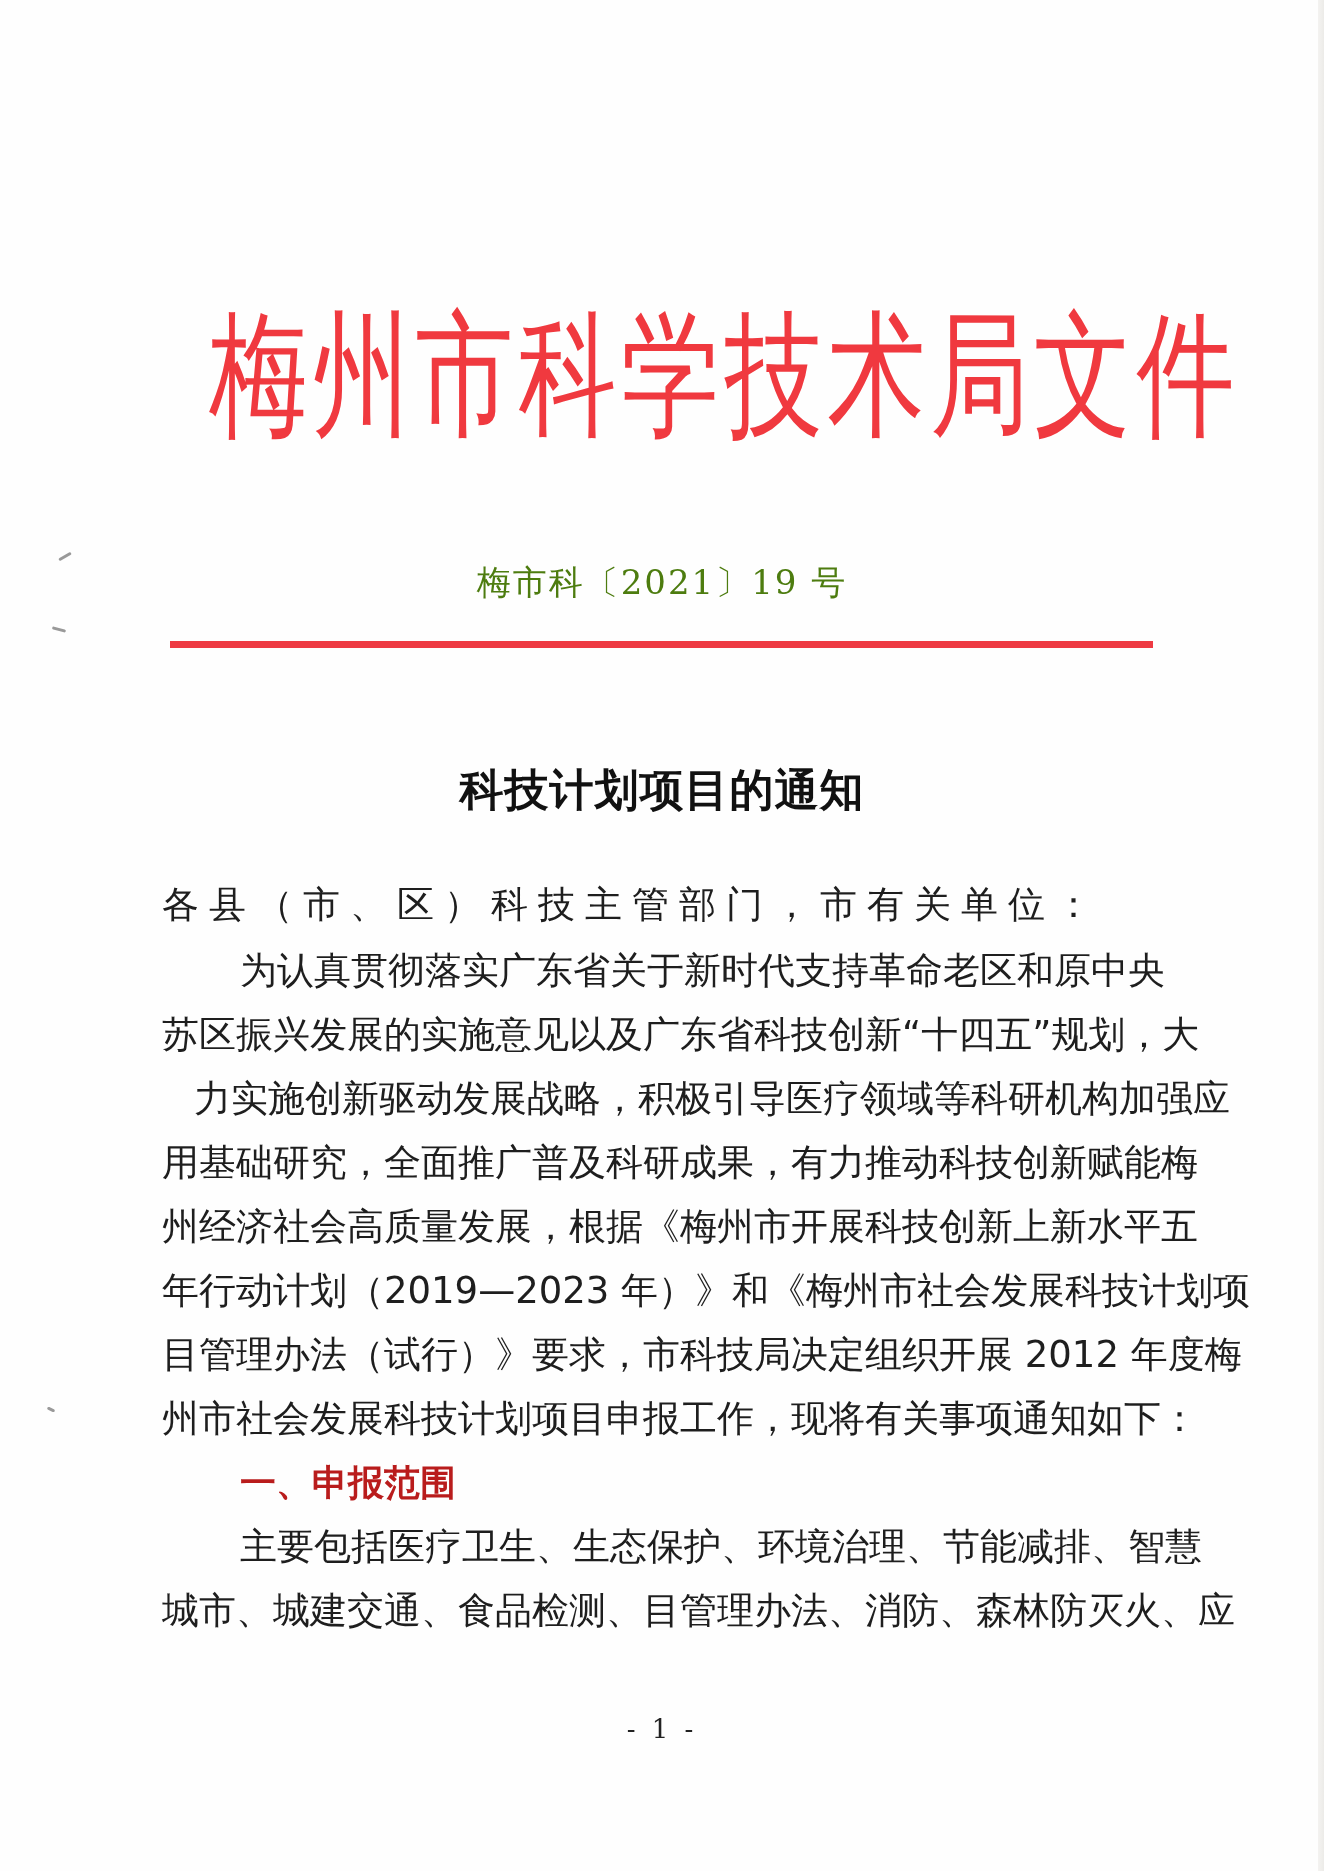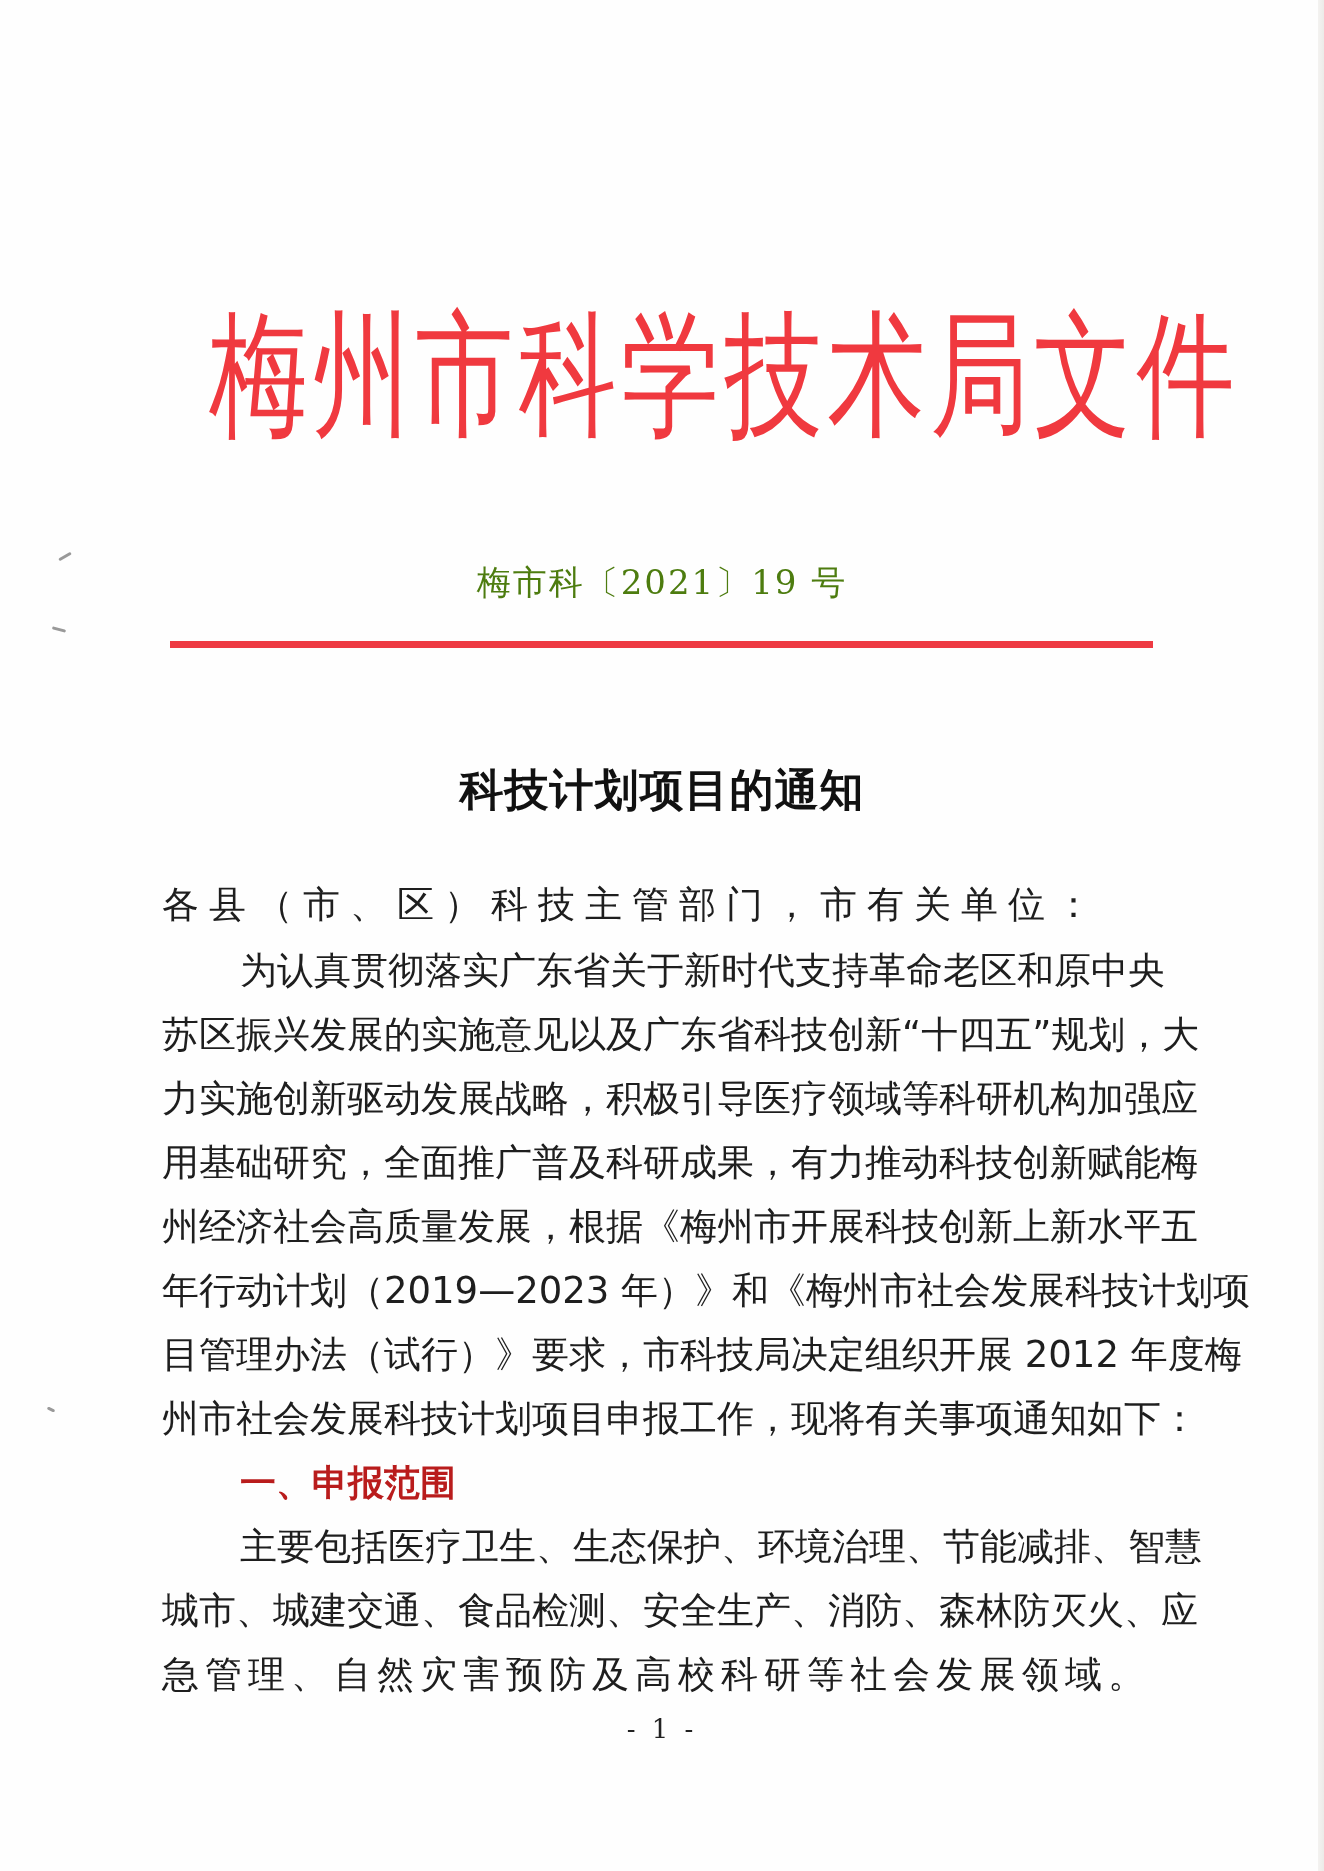--- a/index.html
+++ b/index.html
@@ -96,30 +96,29 @@
   <div class="doc-number">梅市科〔2021〕19 号</div>
 
   <div class="red-rule"></div>
 
   <div class="title l2">科技计划项目的通知</div>
 
   <div class="body-line short" style="top:881px;">各县（市、区）科技主管部门，市有关单位：</div>
 
   <div class="body-line" style="top:1011px;">苏区振兴发展的实施意见以及广东省科技创新“十四五”规划，大</div>
   <div class="body-line indent" style="top:947px;">为认真贯彻落实广东省关于新时代支持革命老区和原中央</div>
-  <div class="body-line" style="top:1075px;">力实施创新驱动发展战略，积极引导医疗领域等科研机构加强应</div>
+  <div class="body-line" style="top:1075px;margin-left:32px;">力实施创新驱动发展战略，积极引导医疗领域等科研机构加强应</div>
   <div class="body-line" style="top:1139px;">用基础研究，全面推广普及科研成果，有力推动科技创新赋能梅</div>
   <div class="body-line" style="top:1203px;">州经济社会高质量发展，根据《梅州市开展科技创新上新水平五</div>
   <div class="body-line" style="top:1267px;">年行动计划（2019—2023 年）》和《梅州市社会发展科技计划项</div>
   <div class="body-line" style="top:1331px;">目管理办法（试行）》要求，市科技局决定组织开展 2012 年度梅</div>
   <div class="body-line" style="top:1395px;">州市社会发展科技计划项目申报工作，现将有关事项通知如下：</div>
 
   <div class="heading-1" style="top:1459px;">一、申报范围</div>
   <div class="body-line indent" style="top:1523px;font-family:Liberation Serif, serif;">主要包括医疗卫生、生态保护、环境治理、节能减排、智慧</div>
-  <div class="body-line" style="top:1587px;">城市、城建交通、食品检测、安全生产、消防、森林防灭火、应</div>
-  <div class="body-line short" style="top:1651px; letter-spacing:6px;">急管理、自然灾害预防及高校科研等社会发展领域。</div>
+  <div class="body-line" style="top:1587px;">城市、城建交通、食品检测、目管理办法、消防、森林防灭火、应</div>
 
   <div class="page-number">- 1 -</div>
 
   <div class="scan-mark" style="left:58px; top:555px; width:14px; height:3px; transform:rotate(-30deg);"></div>
   <div class="scan-mark" style="left:52px; top:628px; width:14px; height:3px; transform:rotate(15deg);"></div>
   <div class="scan-mark" style="left:47px; top:1408px; width:8px; height:3px; transform:rotate(25deg);"></div>
 </div>
 
 </body></html>

